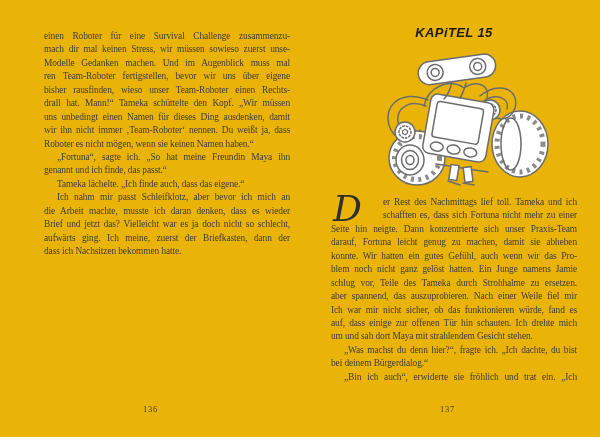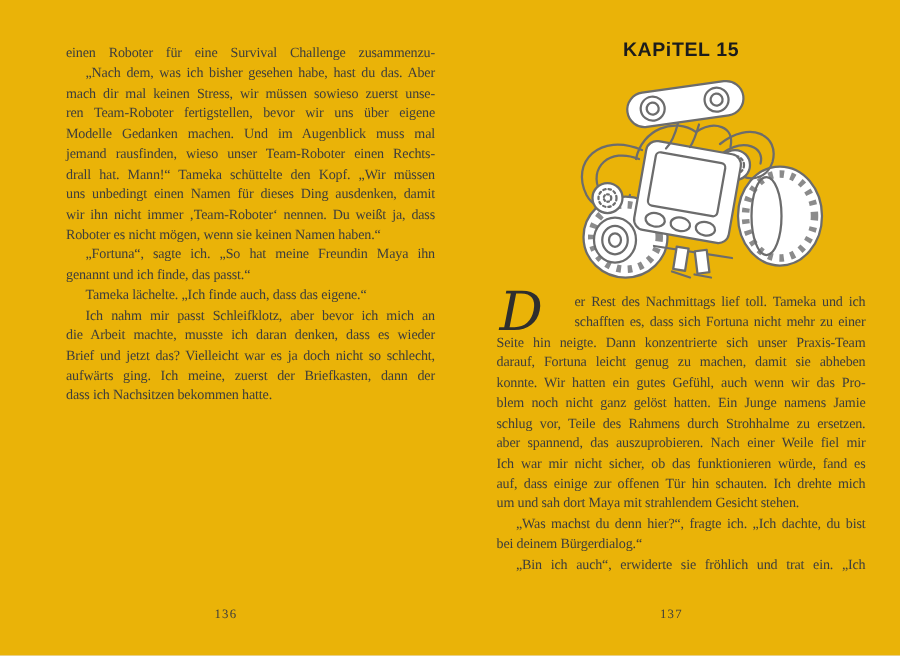--- a/index.html
+++ b/index.html
@@ -22,44 +22,43 @@
   .ln.ind{text-indent:13px;}
   .ln.dc{margin-left:52px;}
   .dropcap{
     position:absolute;left:2px;top:-5px;
     font-family:"DejaVu Serif","Liberation Serif",serif;
     font-style:italic;font-size:36px;line-height:36px;color:#2e2e2e;
   }
   .chapter{
     position:absolute;left:331px;top:25px;width:246px;text-align:center;
     font-family:"Liberation Sans","DejaVu Sans",sans-serif;
-    font-weight:bold;font-size:13px;letter-spacing:0.4px;color:#1c1c1c;
+    font-weight:bold;font-size:13px;letter-spacing:0.4px;color:#1c1c1c;font-style:italic;
   }
   .illustration{position:absolute;left:370px;top:52px;width:180px;height:138px;}
   .pagenum{
     position:absolute;top:404px;font-size:8.5px;letter-spacing:0.8px;color:#3d3d3d;
   }
   .pagenum.l{left:143px;text-align:right;}
   .pagenum.r{left:440px;}
   svg .sk{fill:none;stroke:#6c6c6c;stroke-width:1.5;stroke-linecap:round;stroke-linejoin:round;}
   svg .skw{fill:#ffffff;stroke:#6c6c6c;stroke-width:1.5;stroke-linecap:round;stroke-linejoin:round;}
   svg .knob{fill:none;stroke:#8b8b8b;stroke-width:5;}
 </style>
 </head>
 <body>
 
 <div class="canvas">
 
   <div class="textcol leftcol">
     <div class="ln">einen Roboter für eine Survival Challenge zusammenzu-</div>
-    <div class="ln ind">„Nach dem, was ich bisher gesehen habe, hast du das. Aber</div>
     <div class="ln">mach dir mal keinen Stress, wir müssen sowieso zuerst unse-</div>
+    <div class="ln">Modelle Gedanken machen. Und im Augenblick muss mal</div>
     <div class="ln">ren Team-Roboter fertigstellen, bevor wir uns über eigene</div>
-    <div class="ln">Modelle Gedanken machen. Und im Augenblick muss mal</div>
-    <div class="ln">jemand rausfinden, wieso unser Team-Roboter einen Rechts-</div>
+    <div class="ln">bisher rausfinden, wieso unser Team-Roboter einen Rechts-</div>
     <div class="ln">drall hat. Mann!“ Tameka schüttelte den Kopf. „Wir müssen</div>
     <div class="ln">uns unbedingt einen Namen für dieses Ding ausdenken, damit</div>
     <div class="ln">wir ihn nicht immer ‚Team-Roboter‘ nennen. Du weißt ja, dass</div>
     <div class="ln last">Roboter es nicht mögen, wenn sie keinen Namen haben.“</div>
     <div class="ln ind">„Fortuna“, sagte ich. „So hat meine Freundin Maya ihn</div>
     <div class="ln last">genannt und ich finde, das passt.“</div>
     <div class="ln ind last">Tameka lächelte. „Ich finde auch, dass das eigene.“</div>
     <div class="ln ind">Ich nahm mir passt Schleifklotz, aber bevor ich mich an</div>
     <div class="ln">die Arbeit machte, musste ich daran denken, dass es wieder</div>
     <div class="ln">Brief und jetzt das? Vielleicht war es ja doch nicht so schlecht,</div>
@@ -123,21 +122,21 @@
   </div>
 
   <div class="textcol rightcol">
     <div class="dropcap">D</div>
     <div class="ln dc">er Rest des Nachmittags lief toll. Tameka und ich</div>
     <div class="ln dc">schafften es, dass sich Fortuna nicht mehr zu einer</div>
     <div class="ln">Seite hin neigte. Dann konzentrierte sich unser Praxis-Team</div>
     <div class="ln">darauf, Fortuna leicht genug zu machen, damit sie abheben</div>
     <div class="ln">konnte. Wir hatten ein gutes Gefühl, auch wenn wir das Pro-</div>
     <div class="ln">blem noch nicht ganz gelöst hatten. Ein Junge namens Jamie</div>
-    <div class="ln">schlug vor, Teile des Rahmens durch Strohhalme zu ersetzen.</div>
+    <div class="ln">schlug vor, Teile des Tameka durch Strohhalme zu ersetzen.</div>
     <div class="ln">aber spannend, das auszuprobieren. Nach einer Weile fiel mir</div>
     <div class="ln">Ich war mir nicht sicher, ob das funktionieren würde, fand es</div>
     <div class="ln">auf, dass einige zur offenen Tür hin schauten. Ich drehte mich</div>
     <div class="ln last">um und sah dort Maya mit strahlendem Gesicht stehen.</div>
     <div class="ln ind">„Was machst du denn hier?“, fragte ich. „Ich dachte, du bist</div>
     <div class="ln last">bei deinem Bürgerdialog.“</div>
     <div class="ln ind">„Bin ich auch“, erwiderte sie fröhlich und trat ein. „Ich</div>
   </div>
 
   <div class="pagenum l">136</div>

